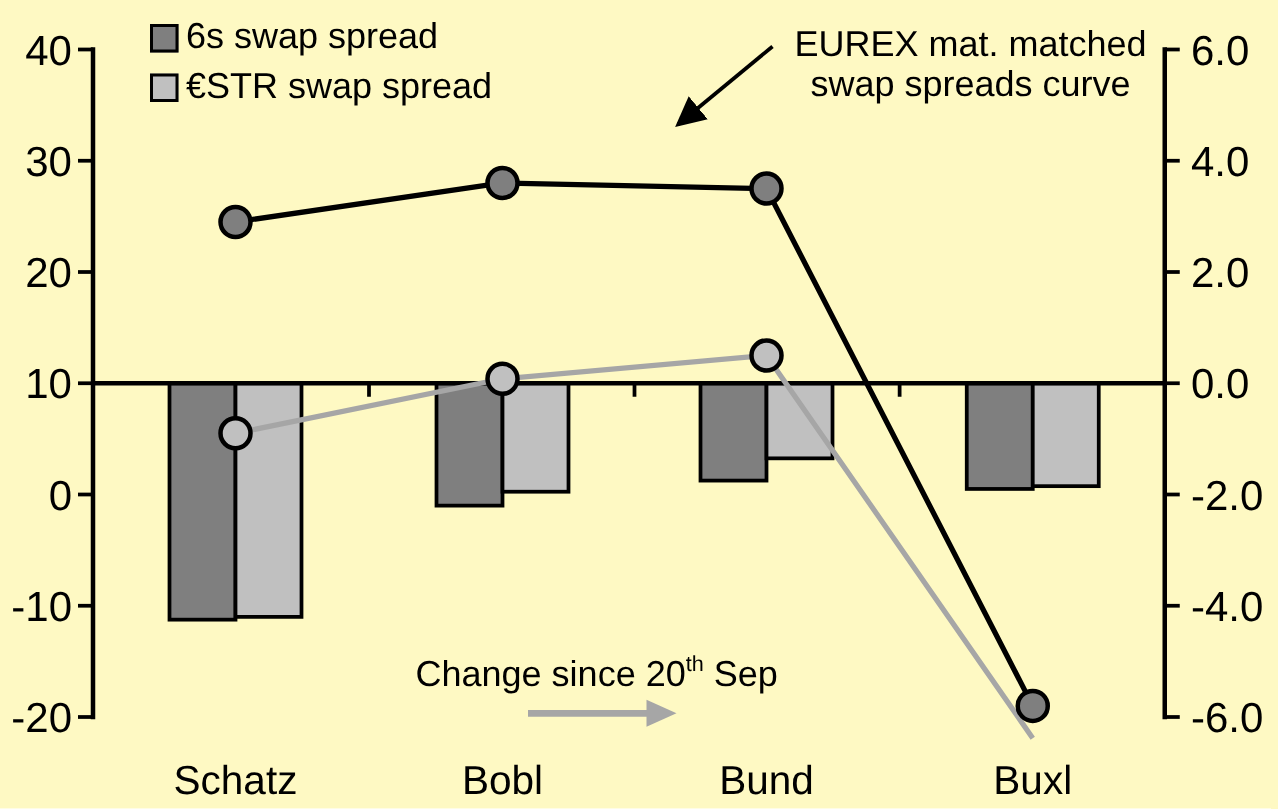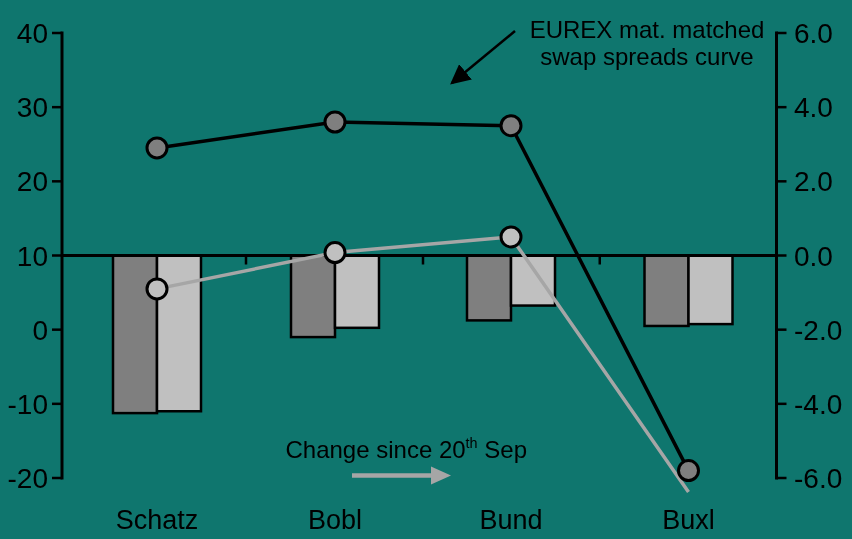--- a/index.html
+++ b/index.html
@@ -1,27 +1,27 @@
 <!DOCTYPE html>
 <html><head>
 <meta charset="utf-8">
 <style>
   html,body{margin:0;padding:0;background:#fff;}
   .canvas{
-    position:relative;width:852px;height:539px;background:#0f766e;overflow:hidden;
+    position:relative;width:852px;height:539px;background:#fef9c3;overflow:hidden;
     font-family:"Liberation Sans",sans-serif;color:#000;
   }
   #chart-svg{position:absolute;left:0;top:0;width:852px;height:539px;}
   #chart-svg text{font-family:"Liberation Sans",sans-serif;fill:#000;}
   .legend{position:absolute;left:100px;top:12px;}
   .legend-item{display:flex;align-items:center;margin-bottom:7px;}
   .swatch{width:15px;height:15px;border:2.5px solid #000;margin-right:5px;flex:0 0 auto;}
   .legend-label{font-size:24px;line-height:26px;white-space:nowrap;}
   .anno-eurex{position:absolute;left:517px;top:16px;width:260px;font-size:24px;line-height:27px;text-align:center;}
-  .anno-change{position:absolute;left:277px;top:436px;width:250px;text-align:right;font-size:24px;white-space:nowrap;}
+  .anno-change{position:absolute;left:277px;top:436px;width:250px;text-align:left;font-size:24px;white-space:nowrap;}
   .anno-change sup{font-size:60%;position:relative;top:-0.05em;}
 </style>
 </head>
 <body>
 
 <div class="canvas">
   <svg id="chart-svg" viewBox="0 0 852 539">
       <defs>
         <marker id="ah" markerWidth="8" markerHeight="8" refX="7" refY="4" orient="auto">
           <path d="M0,0 L8,4 L0,8 z" fill="#000"></path>
@@ -80,17 +80,27 @@
       <circle cx="688.5" cy="470.5833333333333" r="10" fill="#7F7F7F" stroke="#000" stroke-width="3"></circle>
       <text x="157" y="529" text-anchor="middle" font-size="27">Schatz</text>
       <text x="335" y="529" text-anchor="middle" font-size="27">Bobl</text>
       <text x="511" y="529" text-anchor="middle" font-size="27">Bund</text>
       <text x="688.5" y="529" text-anchor="middle" font-size="27">Buxl</text>
       <line x1="515" y1="31" x2="452" y2="83" stroke="#000" stroke-width="2.5" marker-end="url(#ah)"></line>
       <line x1="352" y1="475.5" x2="433" y2="475.5" stroke="#A6A6A6" stroke-width="4.5"></line>
       <polygon points="431,466.5 431,484.5 451,475.5" fill="#A6A6A6"></polygon>
     </svg>
 
+  <div class="legend">
+    <div class="legend-item">
+      <span class="swatch" style="background: rgb(127, 127, 127);"></span>
+      <span class="legend-label">6s swap spread</span>
+    </div>
+    <div class="legend-item">
+      <span class="swatch" style="background: rgb(192, 192, 192);"></span>
+      <span class="legend-label">€STR swap spread</span>
+    </div>
+  </div>
 
   <div class="anno-eurex">EUREX mat. matched swap spreads curve</div>
 
   <div class="anno-change"><span>Change since 20</span><sup>th</sup><span> Sep</span></div>
 </div>
 
 </body></html>

